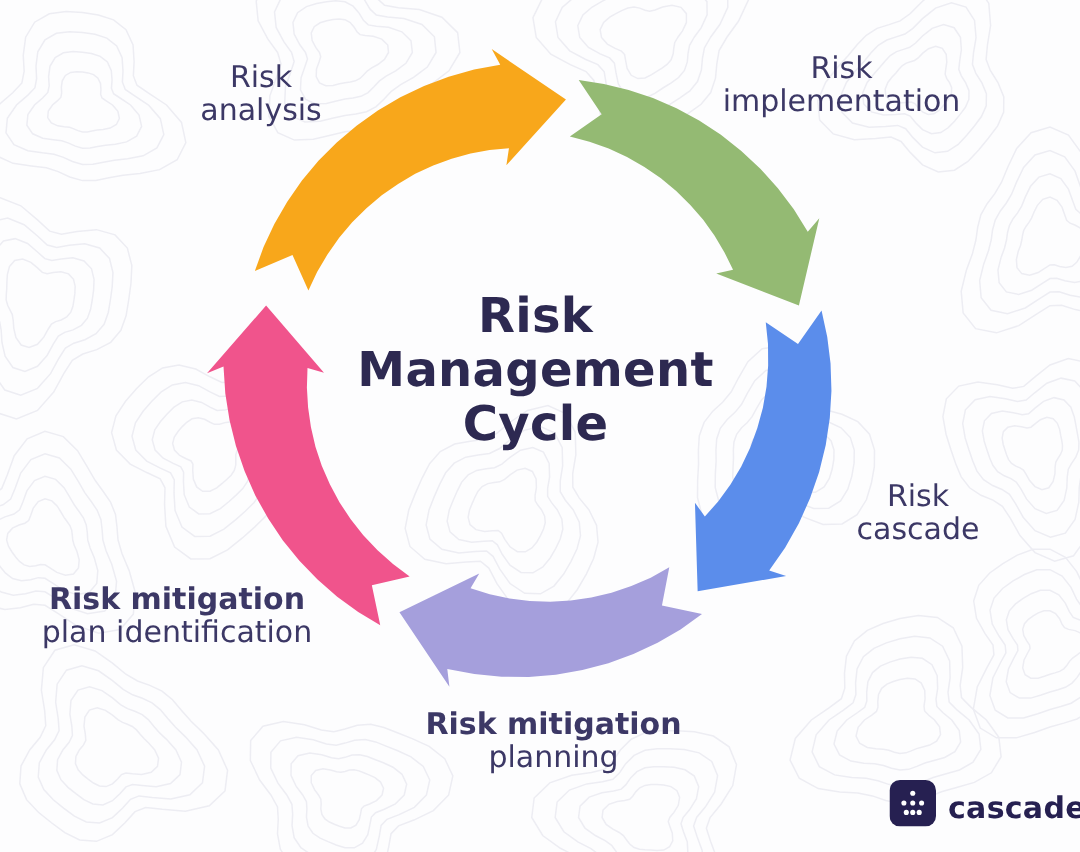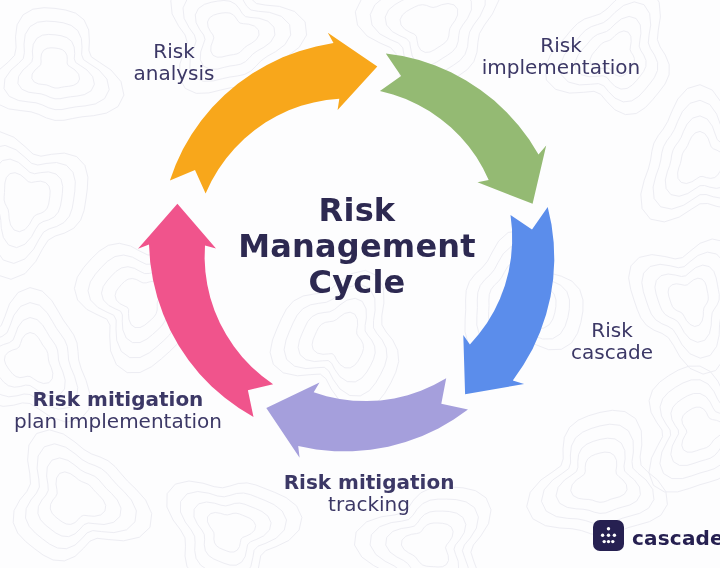--- a/index.html
+++ b/index.html
@@ -127,25 +127,25 @@
   <div class="lbl" id="lbl1">
     <span class="l1">Risk</span>
     <span class="l2">implementation</span>
   </div>
   <div class="lbl" id="lbl2">
     <span class="l1">Risk</span>
     <span class="l2">cascade</span>
   </div>
   <div class="lbl" id="lbl3">
     <span class="l1" style="font-weight: bold;">Risk mitigation</span>
-    <span class="l2">tracking</span>
+    <span class="l2">planning</span>
   </div>
   <div class="lbl" id="lbl4">
     <span class="l1" style="font-weight: bold;">Risk mitigation</span>
-    <span class="l2">plan implementation</span>
+    <span class="l2">plan identification</span>
   </div>
 
   <div class="logo">
     <span>
       <svg width="31" height="31" viewBox="0 0 31 31">
         <rect x="0" y="0" width="31" height="31" rx="7" fill="#262051"></rect>
         <circle cx="15.5" cy="8.8" r="1.7" fill="#FFFFFF"></circle>
         <circle cx="9.6" cy="15.3" r="1.7" fill="#FFFFFF"></circle>
         <circle cx="15.5" cy="15.3" r="1.7" fill="#FFFFFF"></circle>
         <circle cx="21.4" cy="15.3" r="1.7" fill="#FFFFFF"></circle>

